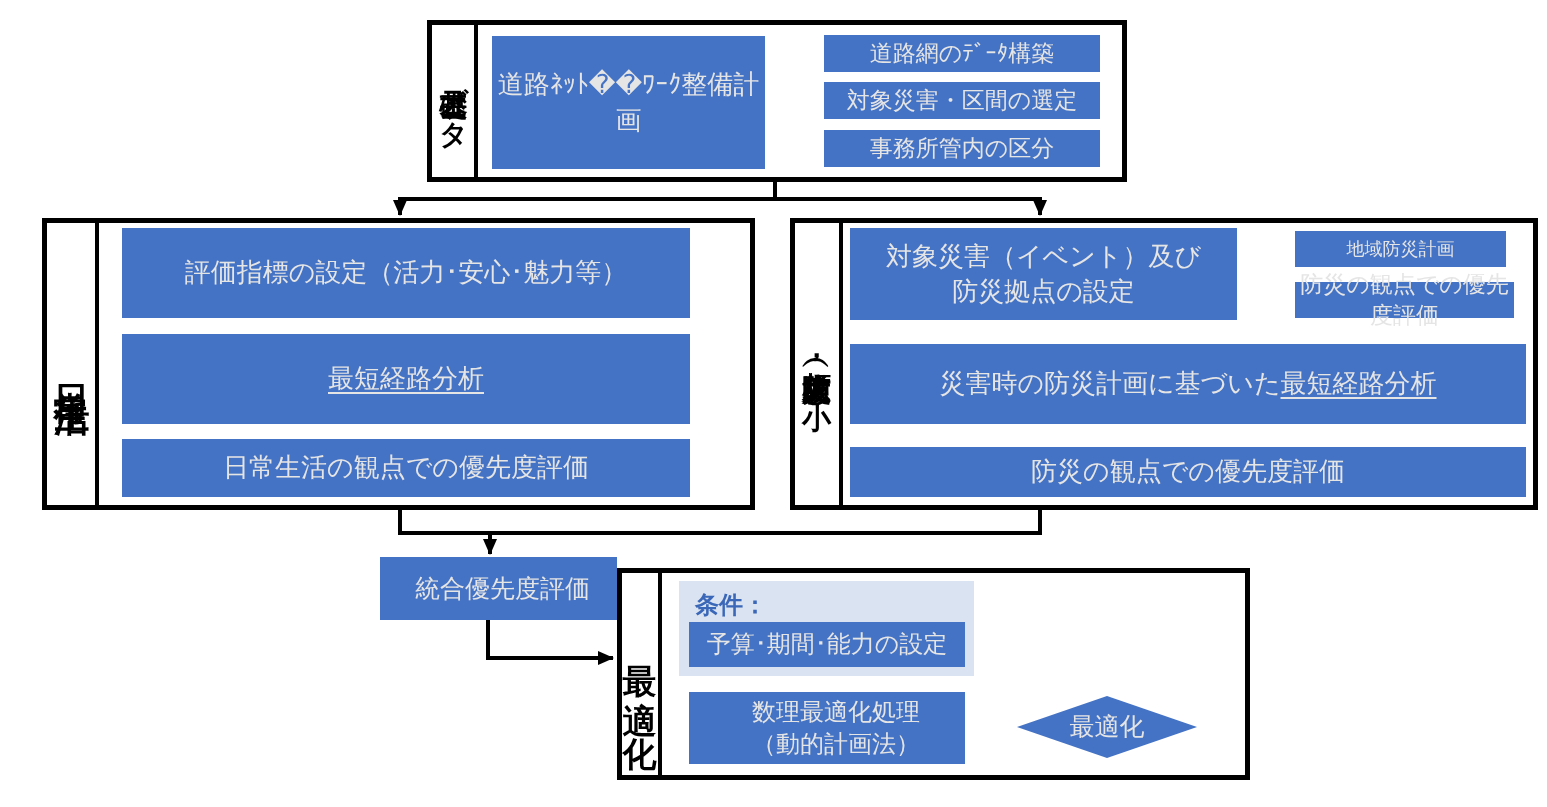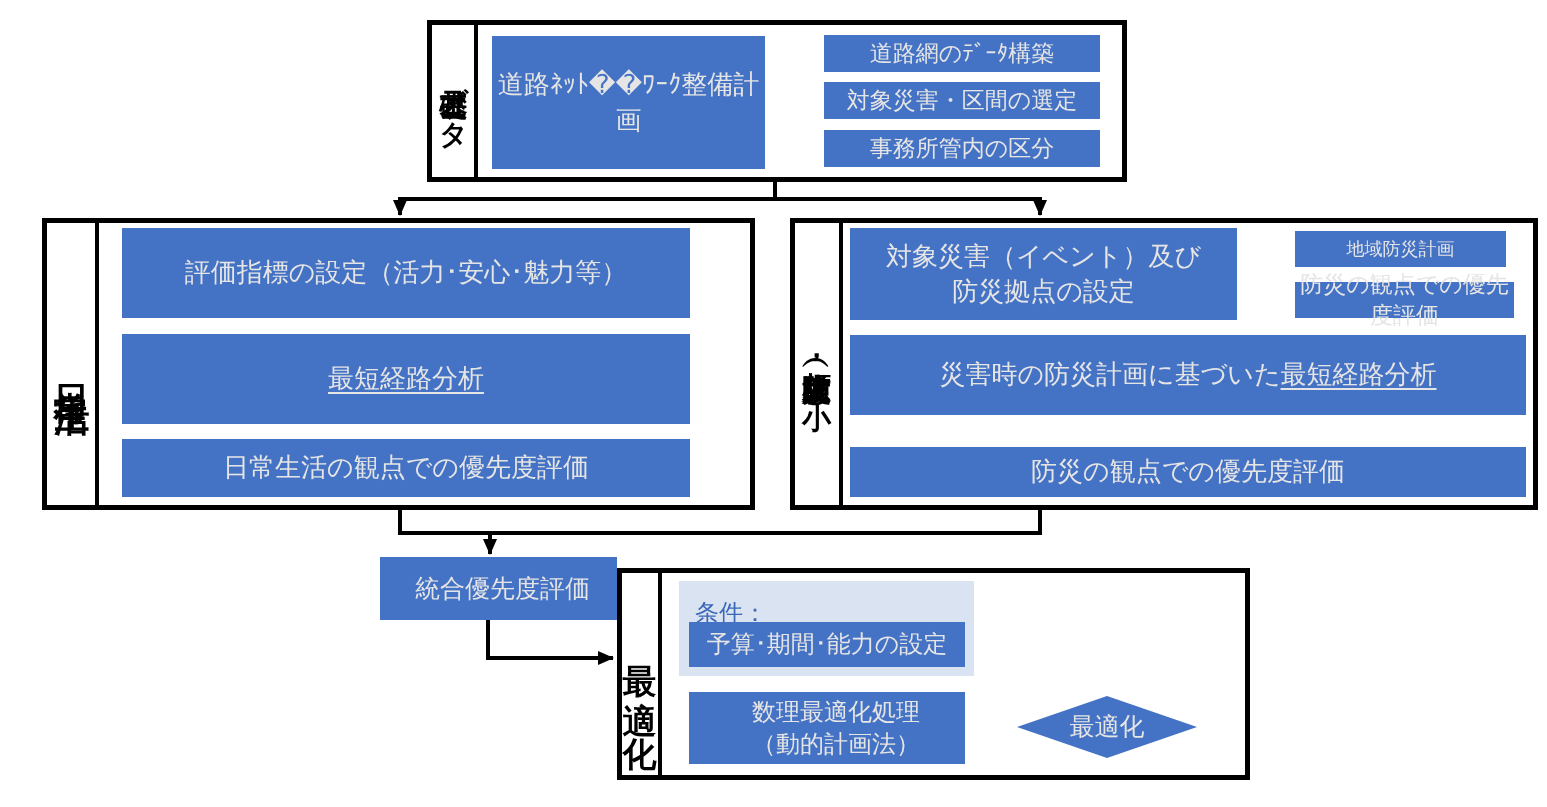--- a/index.html
+++ b/index.html
@@ -12,21 +12,21 @@
   .vwrap { position:absolute; display:flex; align-items:center; justify-content:center; }
   .vtext { writing-mode:vertical-rl; text-orientation:mixed; font-weight:700; color:#000; }
   .vdiv { position:absolute; top:0; bottom:0; width:4px; background:#000; }
   .bb {
     position:absolute; background:#4472C4; color:#e5e5e5; font-weight:400;
     display:flex; flex-direction:column; align-items:center; justify-content:center;
     text-align:center; line-height:1.35; box-sizing:border-box; z-index:2;
   }
   .ul { text-decoration:underline; text-decoration-thickness:2px; text-underline-offset:5px; }
   .panel { position:absolute; background:#DAE3F1; z-index:1; }
-  .cond-label { position:absolute; left:16px; top:16px; color:#3A67B8; font-weight:400; font-size:24px; }
+  .cond-label { position:absolute; left:16px; top:8px; color:#3A67B8; font-weight:700; font-size:24px; }
   .diamond { clip-path:polygon(50% 0, 100% 50%, 50% 100%, 0 50%); }
 
   
   #sec-base { left:427px; top:20px; width:700px; height:162px; }
   #sec-base .vwrap { left:0; top:0; width:42px; height:152px; }
   #sec-base .vtext { font-size:28px; }
   #sec-base .vdiv { left:42px; }
   #box-plan { left:60px; top:11px; width:273px; height:133px; font-size:26px; }
   .inputbox { left:392px; width:276px; height:37px; font-size:23px; }
   #box-in1 { top:10px; } #box-in2 { top:57px; } #box-in3 { top:105px; }
@@ -42,21 +42,21 @@
   #box-d3 { top:216px; height:58px; }
 
   
   #sec-dis { left:790px; top:218px; width:748px; height:292px; }
   #sec-dis .vwrap { left:0; top:0; width:44px; height:282px; }
   #sec-dis .vtext { font-size:29px; }
   #sec-dis .vdiv { left:44px; }
   #box-t1 { left:55px; top:5px; width:387px; height:92px; font-size:26px; }
   #box-h1 { left:500px; top:8px; width:211px; height:36px; font-size:18px; }
   #box-h2 { left:500px; top:59px; width:219px; height:36px; font-size:23px; }
-  #box-t2 { left:55px; top:112px; width:676px; height:80px; font-size:26px; }
+  #box-t2 { left:55px; top:121px; width:676px; height:80px; font-size:26px; }
   #box-t3 { left:55px; top:224px; width:676px; height:50px; font-size:26px; }
 
   
   #box-int { left:380px; top:557px; width:237px; height:63px; font-size:25px;padding-left:8px; }
 
   
   #sec-opt { left:617px; top:568px; width:633px; height:212px; }
   #sec-opt .vwrap { left:0; top:0; width:36px; height:202px; }
   #sec-opt .vtext { font-size:34px; letter-spacing:36px; margin-bottom:-36px; }
   #sec-opt .vdiv { left:36px; }

